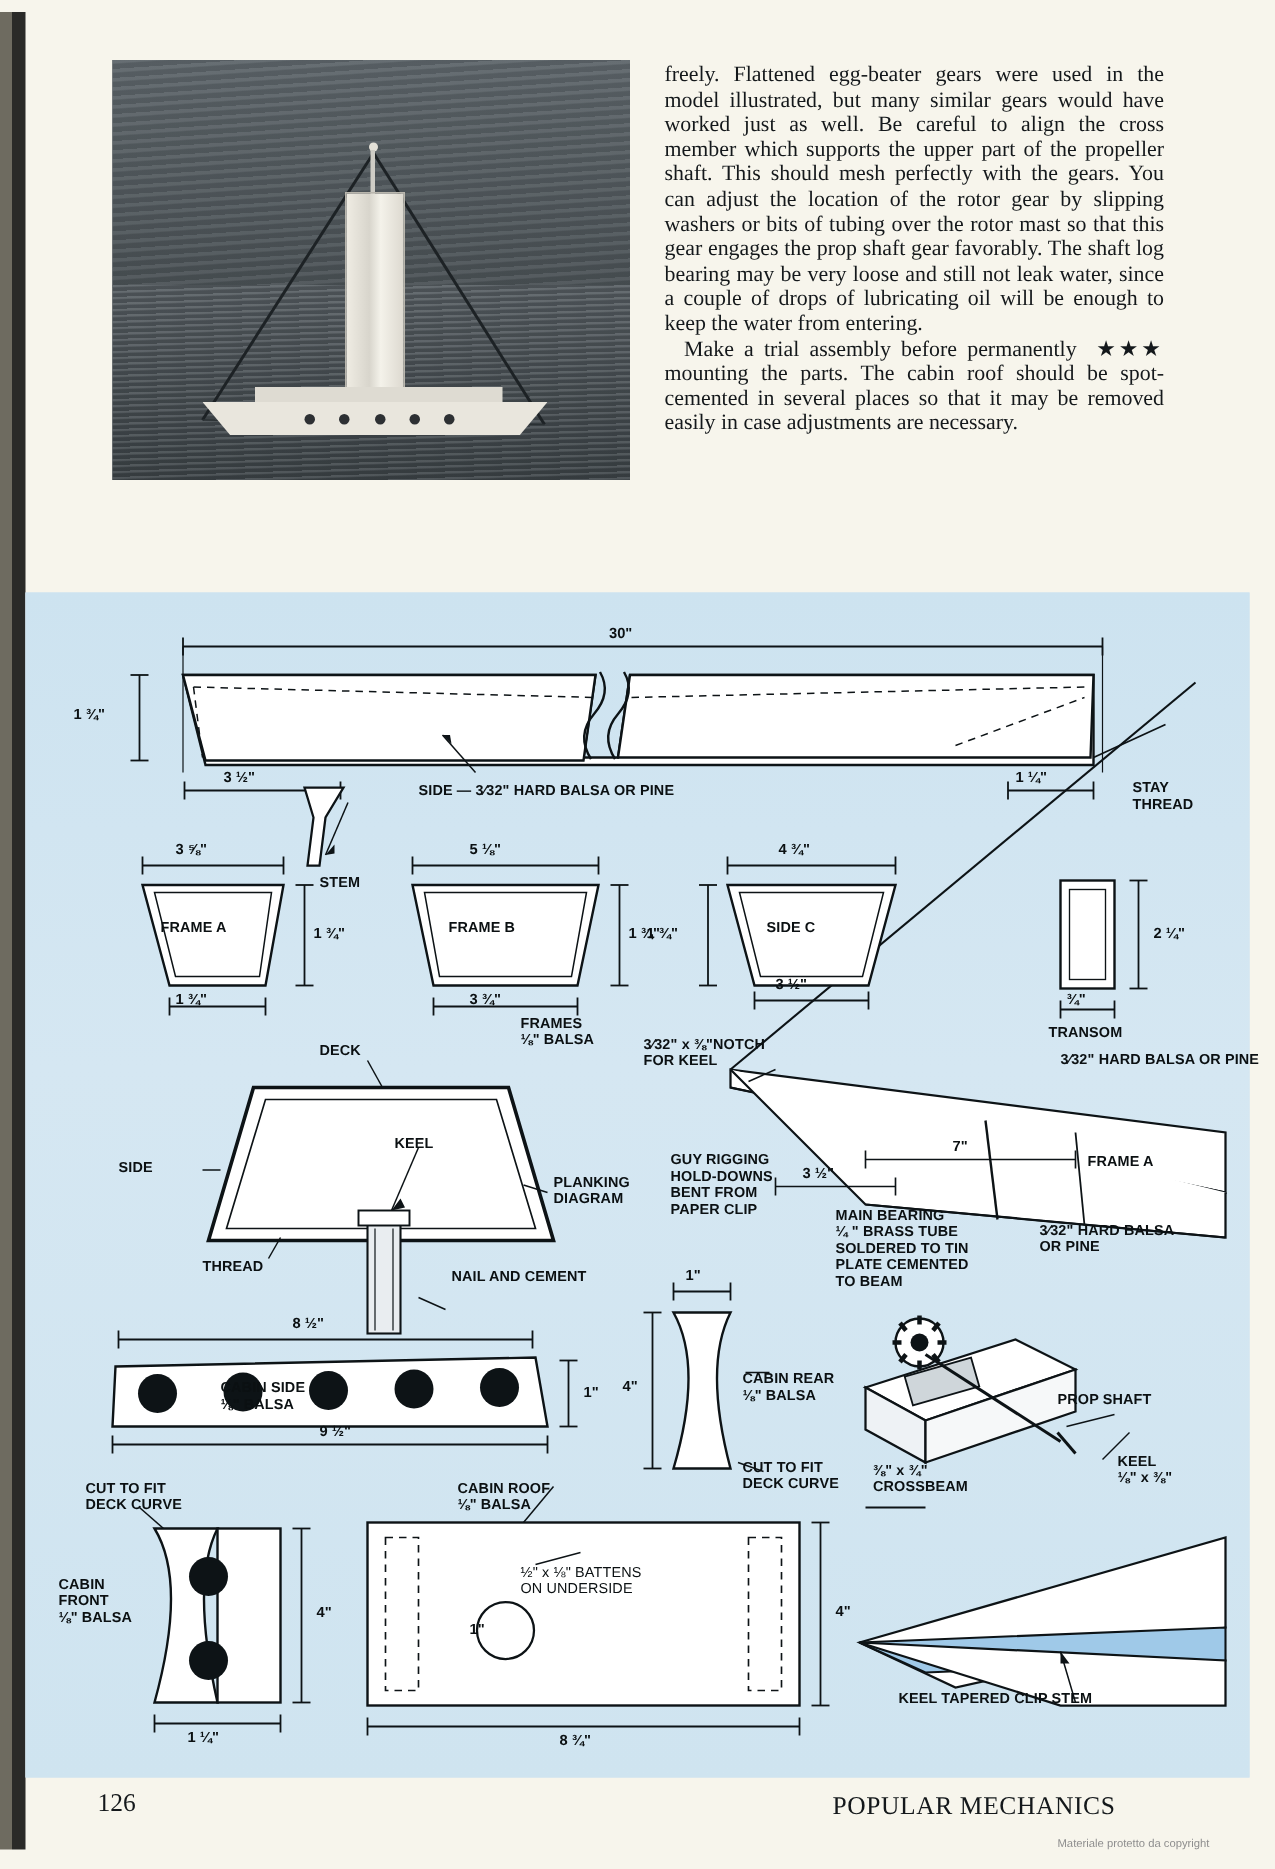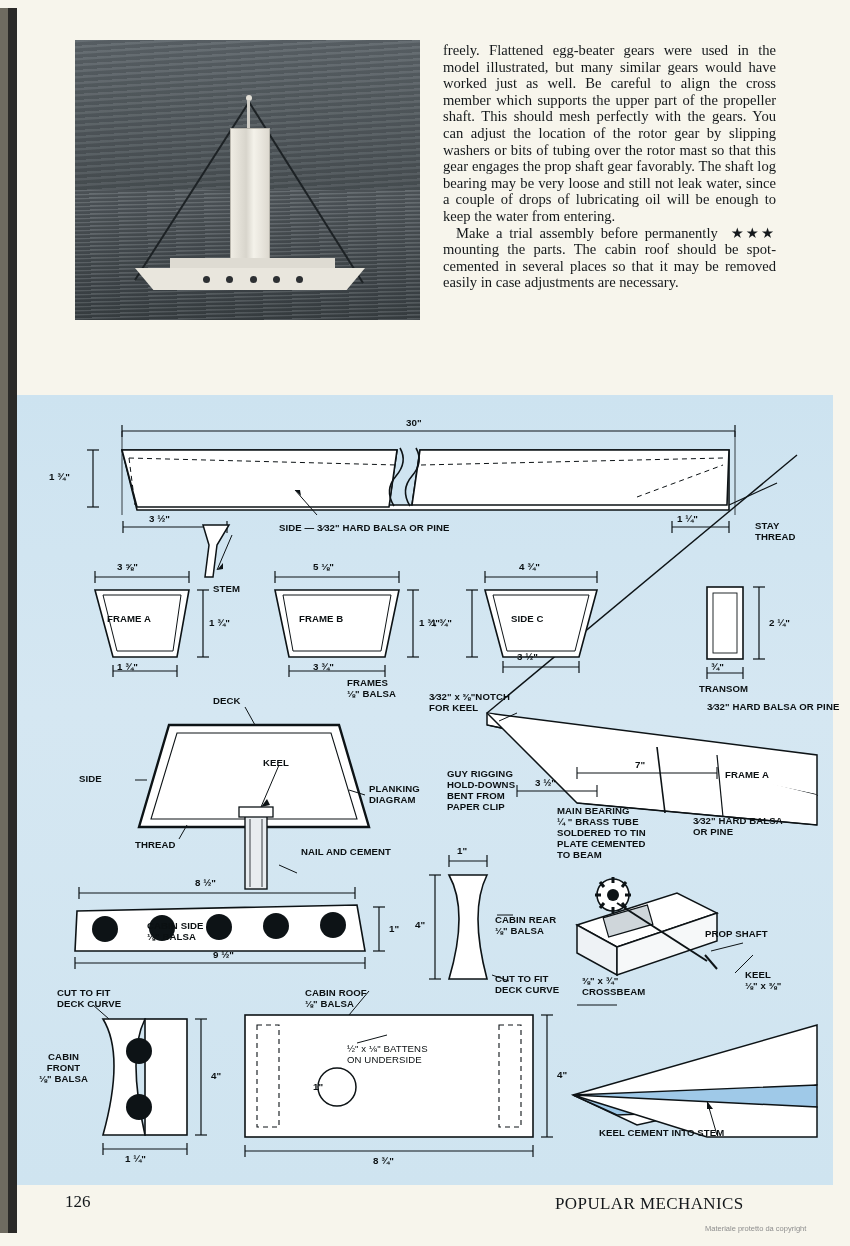--- a/index.html
+++ b/index.html
@@ -422,34 +422,34 @@
 
     <div class="dim" style="left:440px;top:450px;">1"</div>
     <div class="dim" style="left:398px;top:524px;">4"</div>
     <div class="lbl" style="left:478px;top:496px;margin-top:23px;">CABIN REAR
 ⅛" BALSA</div>
     <div class="lbl" style="left:478px;top:578px;">CUT TO FIT
 DECK CURVE</div>
 
     <div class="lbl" style="left:40px;top:592px;">CUT TO FIT
 DECK CURVE</div>
-    <div class="lbl" style="left:22px;top:656px;text-align:center;">CABIN
+    <div class="lbl" style="left:22px;top:656px;">CABIN
 FRONT
 ⅛" BALSA</div>
     <div class="dim" style="left:194px;top:675px;">4"</div>
     <div class="dim" style="left:108px;top:758px;">1 ¼"</div>
 
     <div class="lbl" style="left:288px;top:592px;">CABIN ROOF
 ⅛" BALSA</div>
     <div class="lbl reg" style="left:330px;top:648px;">½" x ⅛" BATTENS
 ON UNDERSIDE</div>
     <div class="dim" style="left:296px;top:686px;">1"</div>
     <div class="dim" style="left:540px;top:674px;">4"</div>
     <div class="dim" style="left:356px;top:760px;">8 ¾"</div>
 
-    <div class="lbl" style="left:582px;top:732px;">KEEL CEMENT INTO STEM</div>
+    <div class="lbl" style="left:582px;top:732px;">KEEL TAPERED CLIP STEM</div>
   </div>
 
   <div class="footer-num">126</div>
   <div class="footer-title">POPULAR MECHANICS</div>
   <div class="copyright">Materiale protetto da copyright</div>
 
 </div>
 
 </body></html>

